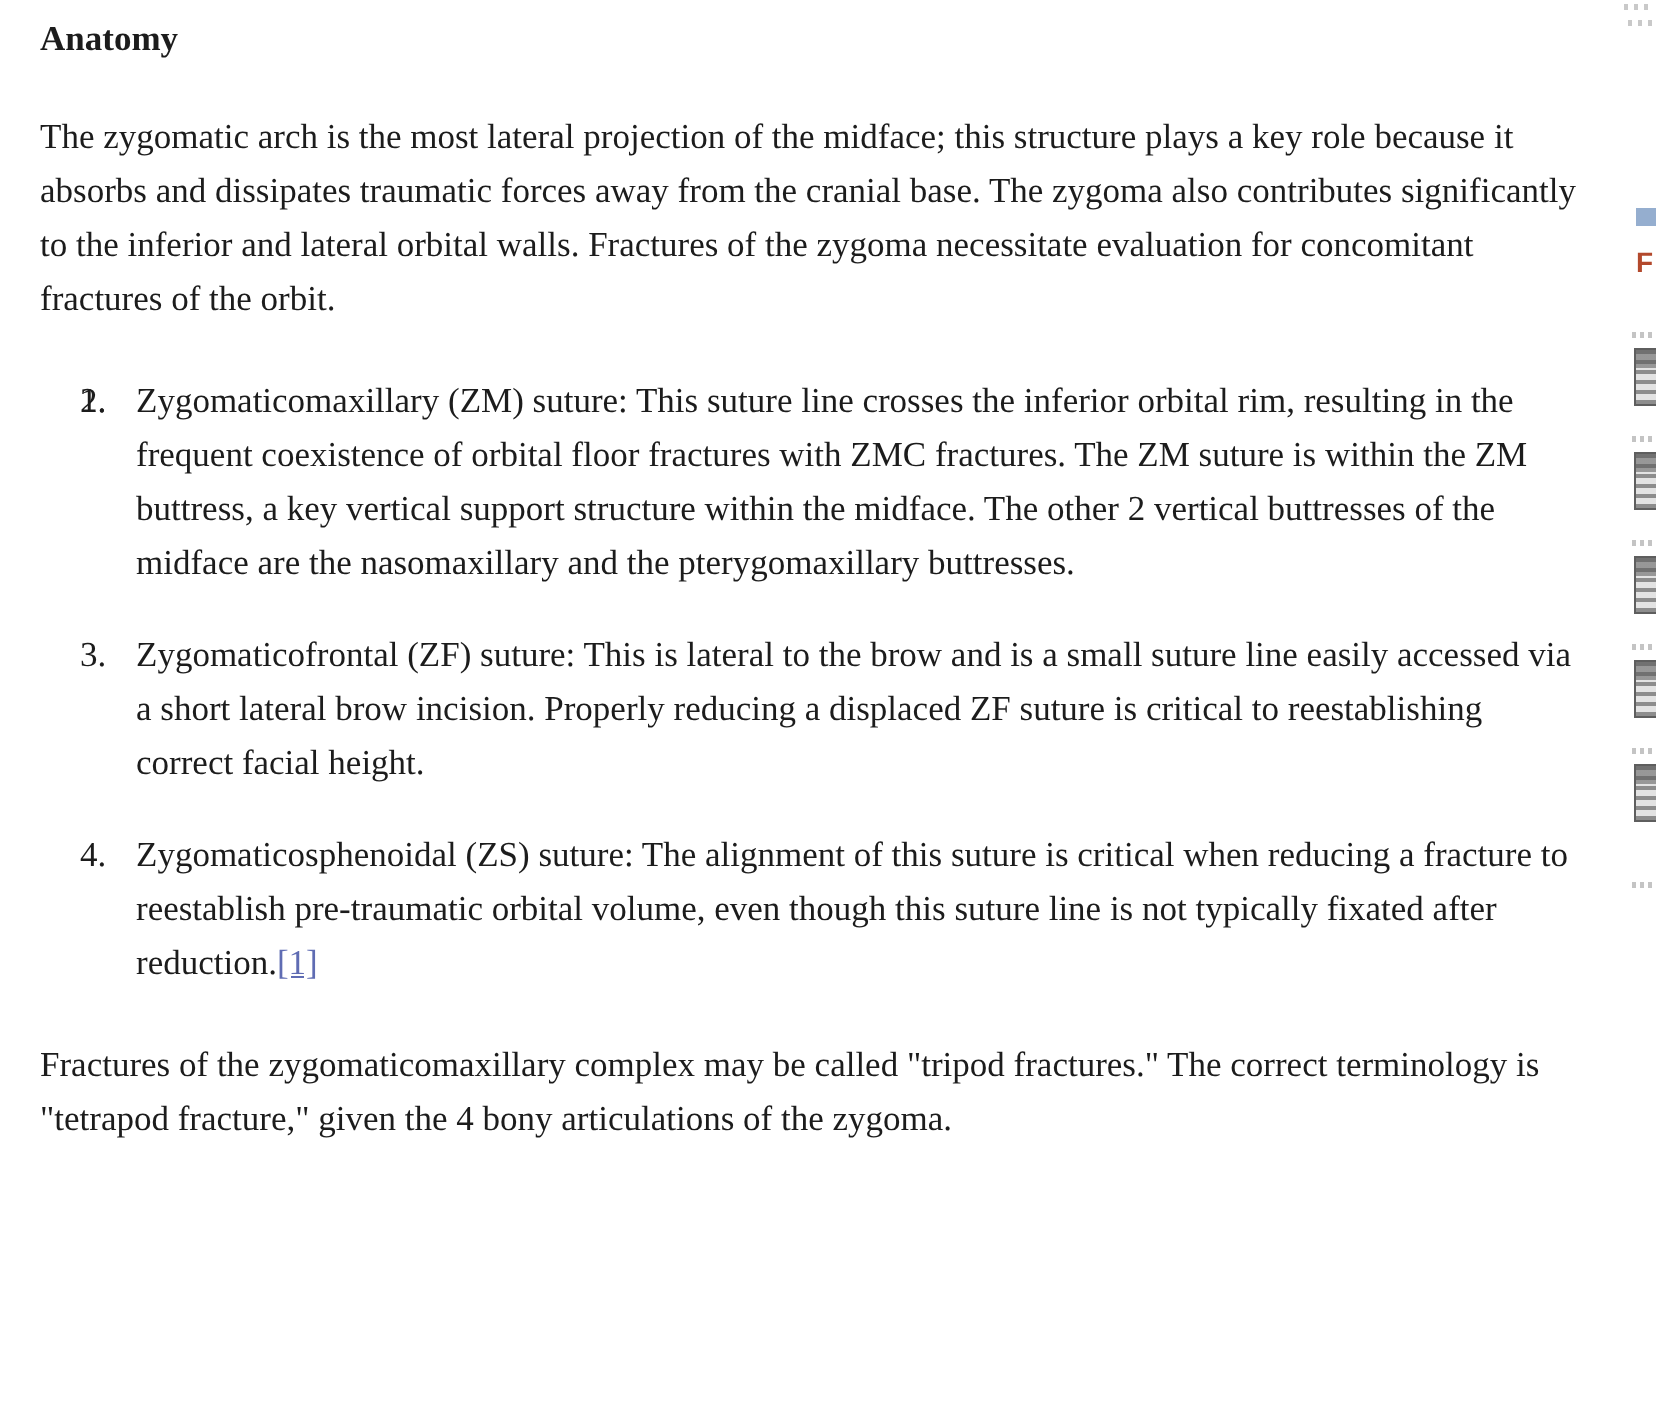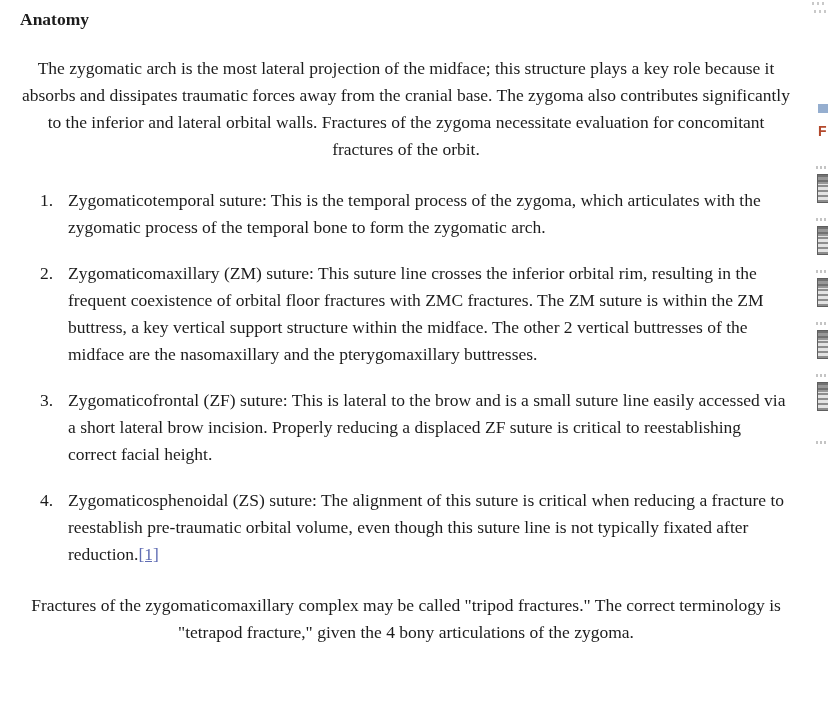--- a/index.html
+++ b/index.html
@@ -21,21 +21,20 @@
   h1.section-heading {
     font-size: 17.5px;
     font-weight: bold;
     margin: 0 0 25px 0;
     line-height: 22px;
   }
   p.body-para {
     font-size: 17.5px;
     line-height: 27px;
     margin: 0 0 20px 0;
-    text-align: center;
   }
   ol.suture-list {
     list-style: none;
     margin: 24px 0 24px 0;
     padding: 0;
   }
   ol.suture-list li {
     position: relative;
     padding-left: 48px;
     font-size: 17.5px;
@@ -93,21 +92,20 @@
   <div class="content">
 
     <h1 class="section-heading">Anatomy</h1>
 
     <p class="body-para">The zygomatic arch is the most lateral projection of the midface; this structure plays a key role because it absorbs and dissipates traumatic forces away from the cranial base. The zygoma also contributes significantly to the inferior and lateral orbital walls. Fractures of the zygoma necessitate evaluation for concomitant fractures of the orbit.</p>
 
 
     <ol class="suture-list">
       <li>
         <span class="num">1.</span>
-        <span>Zygomaticotemporal suture: This is the temporal process of the zygoma, which articulates with the zygomatic process of the temporal bone to form the zygomatic arch.</span>
       </li>
       <li>
         <span class="num">2.</span>
         <span>Zygomaticomaxillary (ZM) suture: This suture line crosses the inferior orbital rim, resulting in the frequent coexistence of orbital floor fractures with ZMC fractures. The ZM suture is within the ZM buttress, a key vertical support structure within the midface. The other 2 vertical buttresses of the midface are the nasomaxillary and the pterygomaxillary buttresses.</span>
       </li>
       <li>
         <span class="num">3.</span>
         <span>Zygomaticofrontal (ZF) suture: This is lateral to the brow and is a small suture line easily accessed via a short lateral brow incision. Properly reducing a displaced ZF suture is critical to reestablishing correct facial height.</span>
       </li>
       <li>

